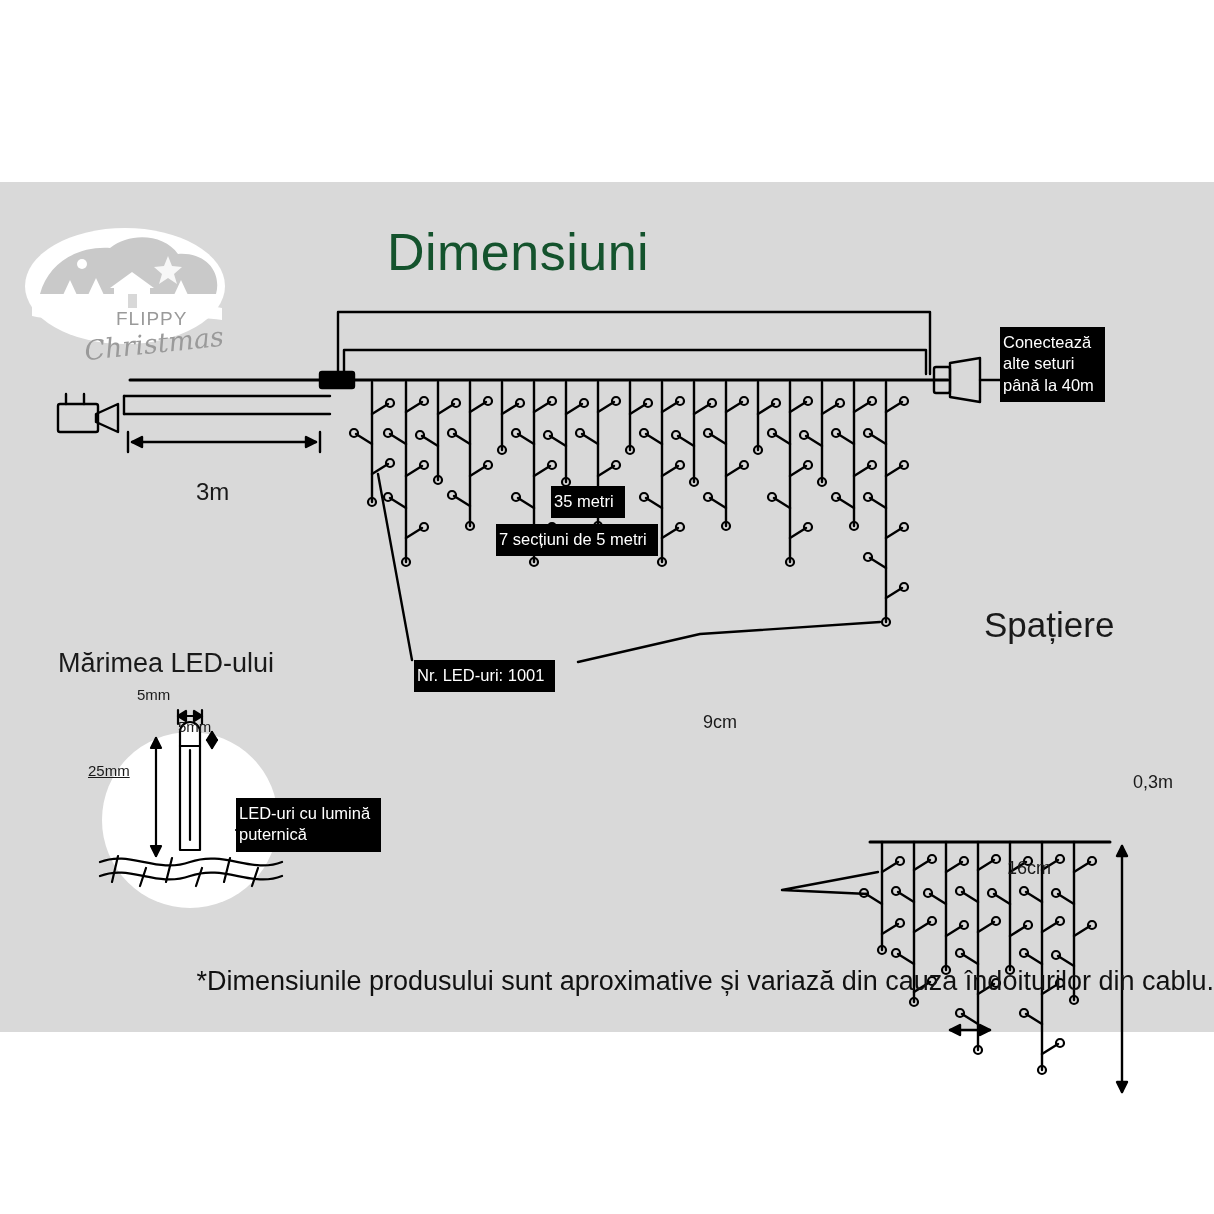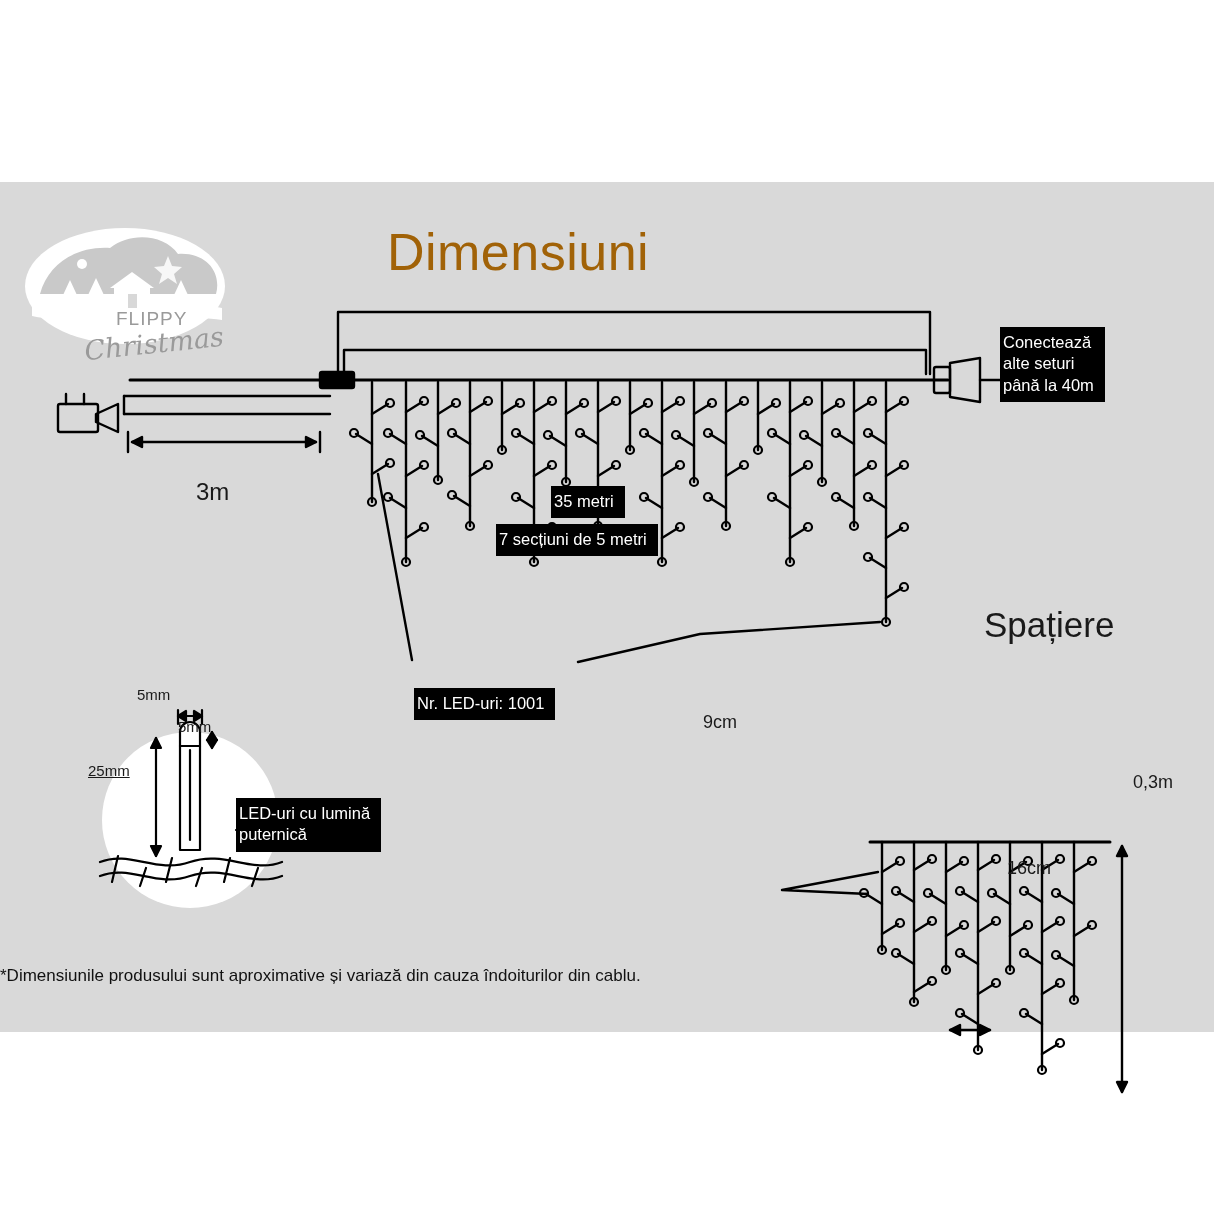--- a/index.html
+++ b/index.html
@@ -31,21 +31,21 @@
   svg { display: block; }
 
   
   #title {
     position: absolute;
     left: 0;
     top: 222px;
     width: 1036px;
     text-align: center;
     font-size: 52px;
-    color: #a16207;
+    color: #14532d;
     letter-spacing: 0.5px;
   }
 
   
   .chip {
     position: absolute;
     background: #000000;
     color: #ffffff;
     font-size: 16.5px;
     padding: 5px 11px 6px 3px;
@@ -59,22 +59,22 @@
     position: absolute;
     color: #1a1a1a;
     white-space: nowrap;
   }
 
   #footnote {
     position: absolute;
     left: 0;
     top: 966px;
     width: 1214px;
-    text-align: left;
-    font-size: 17px;
+    text-align: right;
+    font-size: 27px;
     color: #111111;
   }
 
   
   #logo {
     position: absolute;
     left: 18px;
     top: 208px;
     width: 215px;
     height: 160px;
@@ -399,27 +399,28 @@
   <div class="chip" style="left:496px; top:524px;">7 secțiuni de 5 metri</div>
 
   <div class="plain" style="left:196px; top:456px; font-size:24px;margin-top:22px;">3m</div>
 
   <div class="chip multi" style="left:1000px; top:327px; text-align:left;">
     <div>Conectează</div>
     <div>alte seturi</div>
     <div>până la 40m</div>
   </div>
 
-  <div class="chip" style="left:414px; top:660px;margin-top:28px;">Nr. LED-uri: 1001</div>
+  <div class="chip" style="left:414px; top:660px;">Nr. LED-uri: 1001</div>
 
   <div class="plain" style="left:949px; top:605px; font-size:35px;margin-left:35px;">Spațiere</div>
   <div class="plain" style="left:703px; top:712px; font-size:18px;">9cm</div>
   <div class="plain" style="left:1007px; top:858px; font-size:18px;">16cm</div>
   <div class="plain" style="left:1133px; top:772px; font-size:18px;">0,3m</div>
 
+  <div class="plain" style="left:58px; top:648px; font-size:27px;">Mărimea LED-ului</div>
   <div class="plain" style="left:137px; top:686px; font-size:15px;">5mm</div>
   <div class="plain" style="left:178px; top:718px; font-size:15px;">5mm</div>
   <div class="plain" style="left:88px; top:762px; font-size:15px;text-decoration:underline;">25mm</div>
 
   <div class="chip multi" style="left:236px; top:798px; text-align:left;">
     <div>LED-uri cu lumină</div>
     <div>puternică</div>
   </div>
 
   <div id="footnote">*Dimensiunile produsului sunt aproximative și variază din cauza îndoiturilor din cablu.</div>

